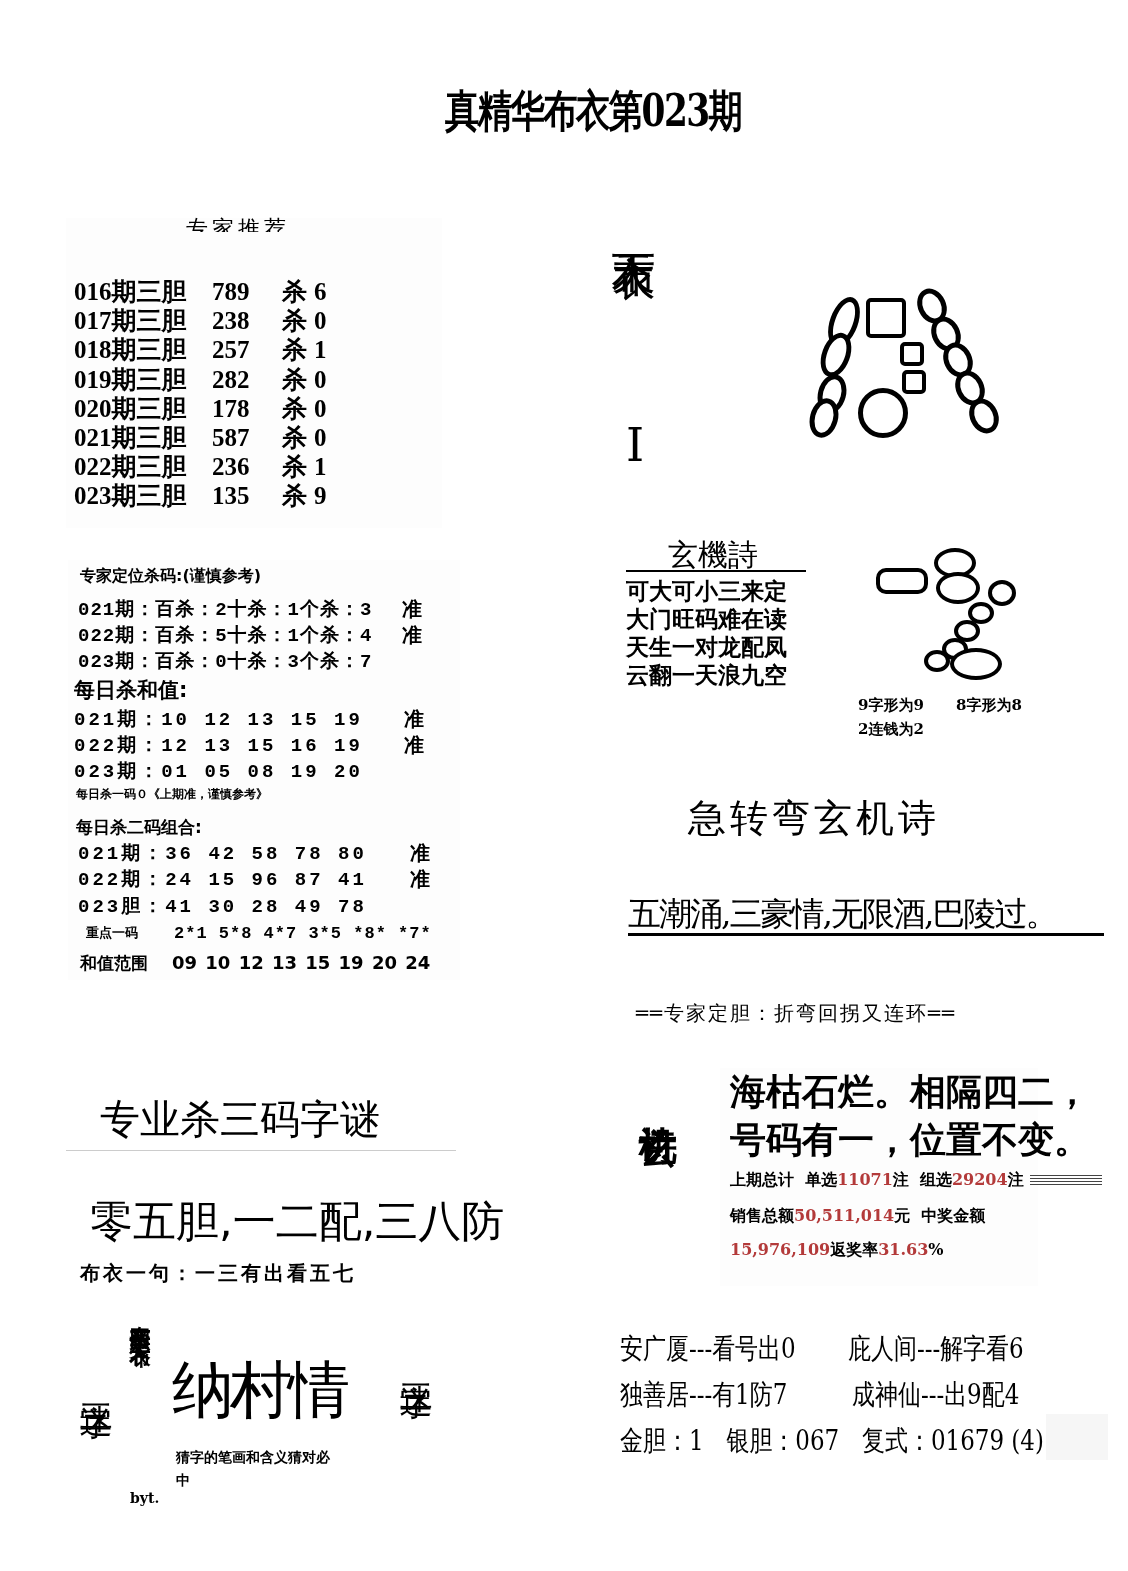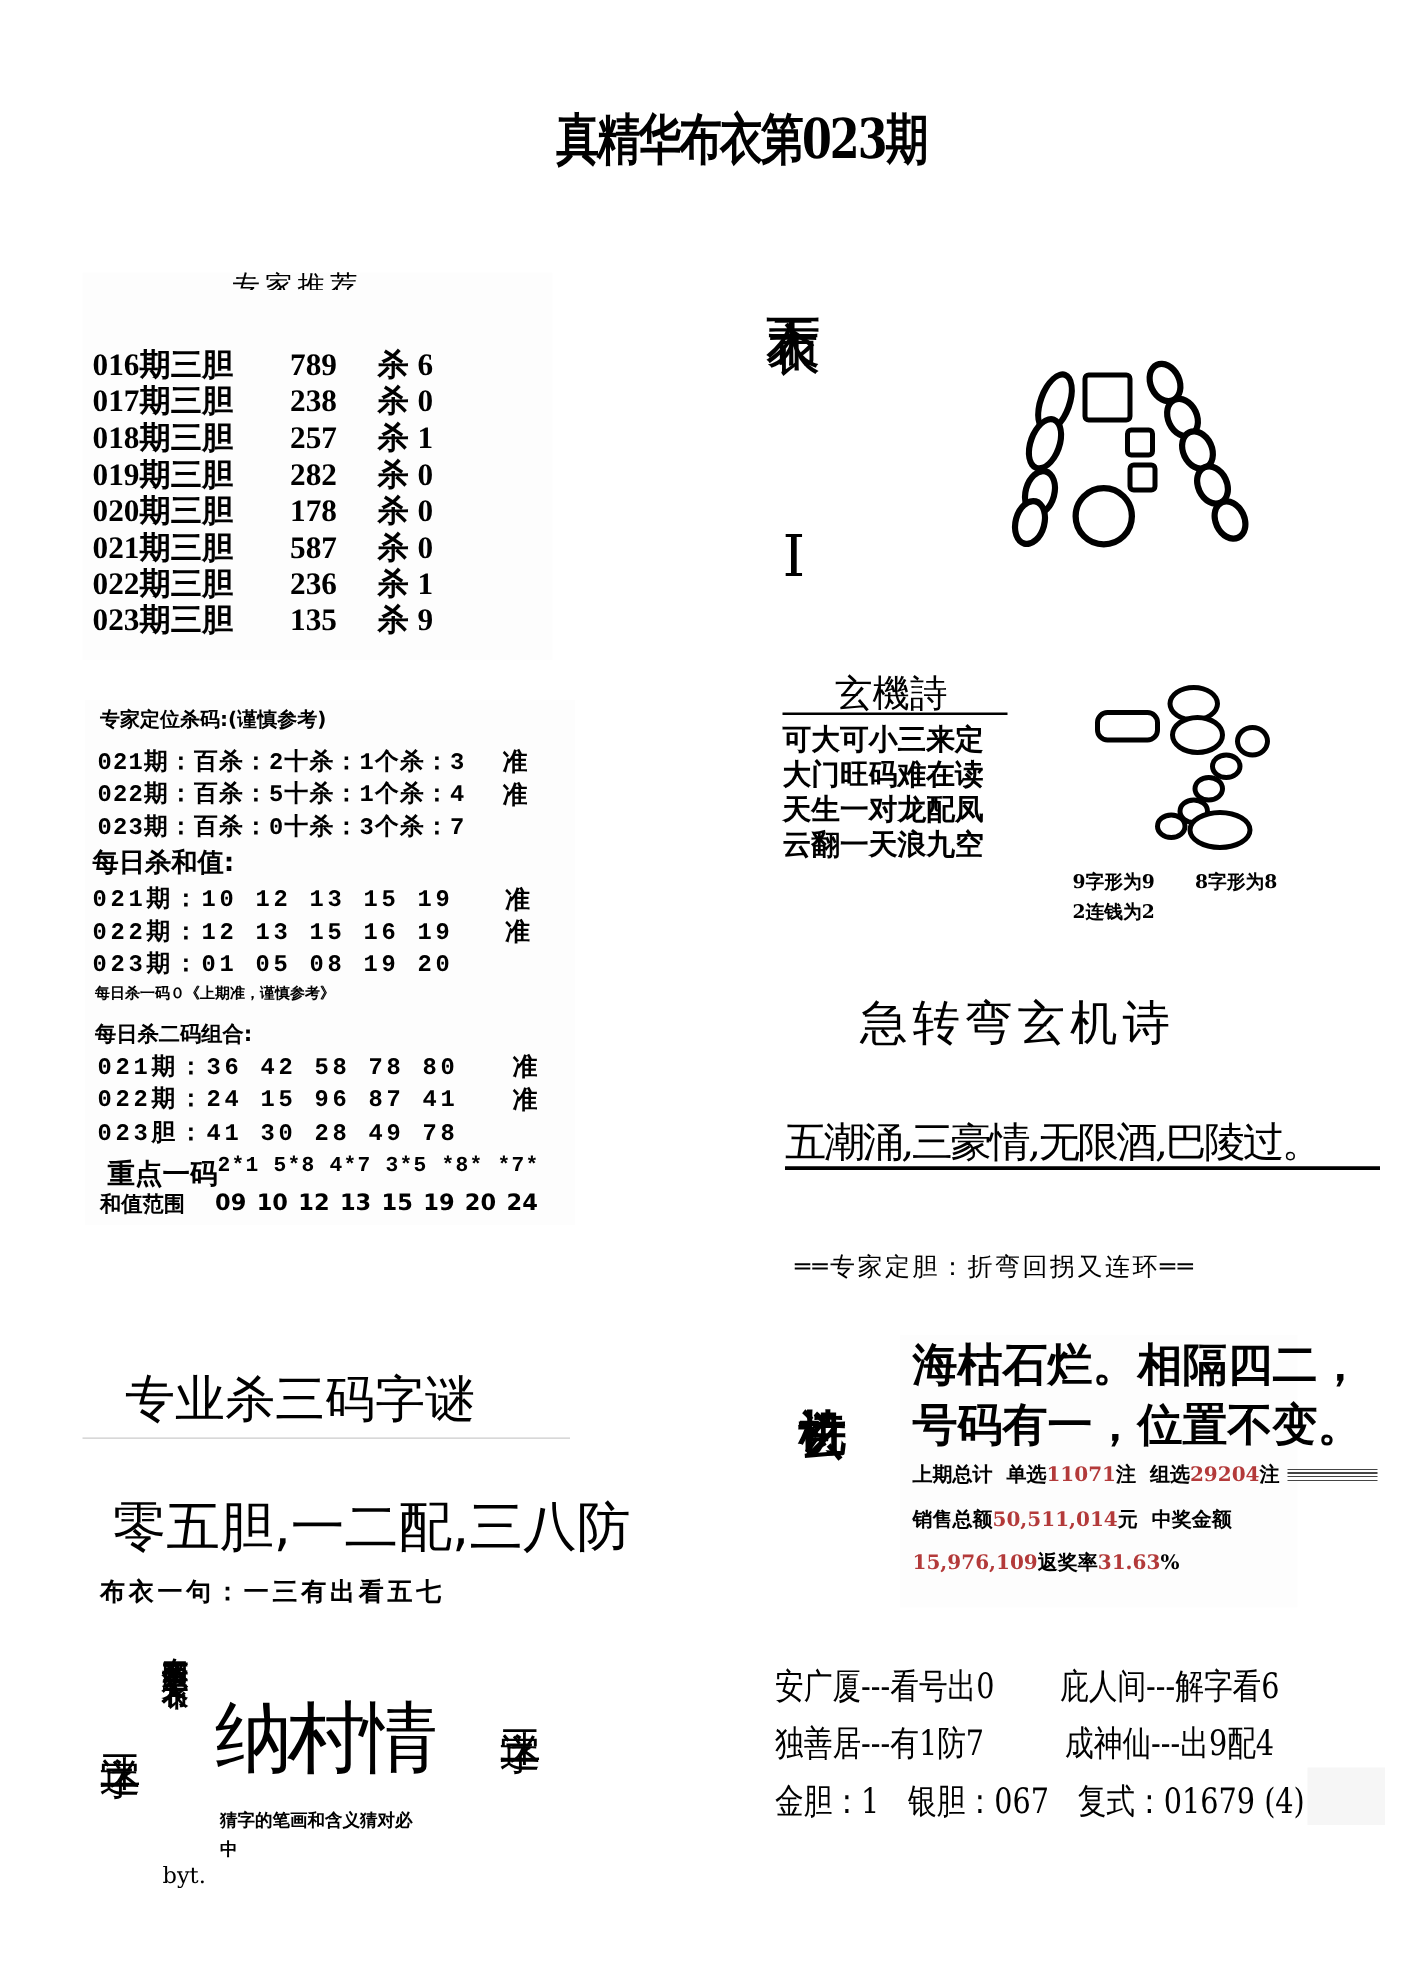--- a/index.html
+++ b/index.html
@@ -14,40 +14,40 @@
   
   #main-title { left:445px; top:82px; font-size:44px; font-weight:bold; letter-spacing:-2px;
                 transform:scaleX(0.78); transform-origin:left top; white-space:nowrap; }
 
   
   #rec-panel { left:66px; top:218px; width:376px; height:310px; }
   #rec-title { left:186px; top:214px; font-size:22px; letter-spacing:4px; height:18px; overflow:hidden; }
   .rec-row { position:absolute; left:74px; font-size:25px; font-weight:bold; white-space:nowrap;
              font-family:"Liberation Serif","DejaVu Serif",serif; }
   .rec-row .c1 { display:inline-block; width:138px; }
-  .rec-row .c2 { display:inline-block; width:70px;margin-left:20px; }
+  .rec-row .c2 { display:inline-block; width:70px; }
   .rec-row .c3 { display:inline-block; width:32px; }
 
   
   #pos-panel { left:68px; top:560px; width:392px; height:420px; }
   .line { position:absolute; white-space:nowrap; font-weight:bold; }
   .h-sub { font-size:19px; font-family:"DejaVu Sans","Liberation Sans",sans-serif; }
   .row19 { font-size:19px; font-family:"Liberation Mono","DejaVu Sans Mono",monospace; letter-spacing:1px; }
   .zhun { position:absolute; font-size:20px; font-weight:bold; }
 
   
   #riddle-title { left:100px; top:1092px; font-size:40px; }
   #riddle-main { left:90px; top:1193px; font-size:43px; }
   #riddle-sub { left:80px; top:1260px; font-size:20px; font-weight:bold; letter-spacing:3px; }
 
   
   .vert { position:absolute; writing-mode:vertical-rl; text-orientation:upright; line-height:1; }
   #puzzle-left { left:80px; top:1378px; font-size:33px; }
   #puzzle-site { left:130px; top:1330px; font-size:21px; font-weight:bold; letter-spacing:-3px; }
-  #puzzle-site-latin { left:130px; top:1490px; font-size:18px; font-weight:normal; }
+  #puzzle-site-latin { left:130px; top:1490px; font-size:14px; font-weight:bold; }
   #puzzle-word { left:172px; top:1348px; font-size:62px; letter-spacing:-4px; }
   #puzzle-hint { left:176px; top:1446px; font-size:14px; font-weight:bold; width:160px; line-height:1.65; }
   #puzzle-right { left:400px; top:1358px; font-size:33px; }
 
   
   #buyi-vertical { left:612px; top:220px; font-size:44px; }
   #buyi-vertical-I { left:626px; top:418px; font-size:46px; }
 
   
   #xj-title { left:668px; top:535px; font-size:30px; }
@@ -112,21 +112,21 @@
 <div class="line row19" style="left:74px;top:758px;letter-spacing:3px">023期：01 05 08 19 20</div>
 
 <div class="line h-sub" style="left:76px;top:786px;font-size:12px">每日杀一码０《上期准，谨慎参考》</div>
 <div class="line h-sub" style="left:76px;top:816px;font-size:17px">每日杀二码组合:</div>
 <div class="line row19" style="left:78px;top:840px;letter-spacing:3px">021期：36 42 58 78 80</div>
 <div class="zhun" style="left:410px;top:840px">准</div>
 <div class="line row19" style="left:78px;top:866px;letter-spacing:3px">022期：24 15 96 87 41</div>
 <div class="zhun" style="left:410px;top:866px">准</div>
 <div class="line row19" style="left:78px;top:893px;letter-spacing:3px">023胆：41 30 28 49 78</div>
 
-<div class="line h-sub" style="left:86px;top:924px;font-size:22px">重点一码</div>
+<div class="line h-sub" style="left:86px;top:924px;font-size:13px">重点一码</div>
 <div class="line row19" style="left:174px;top:924px;font-size:17px">2*1 5*8 4*7 3*5 *8* *7*</div>
 <div class="line h-sub" style="left:80px;top:952px;font-size:17px">和值范围</div>
 <div class="line sans" style="left:172px;top:952px;font-size:18px;font-weight:bold;word-spacing:2px">09 10 12 13 15 19 20 24</div>
 
 <div id="riddle-title" class="abs serif">专业杀三码字谜</div>
 <div class="abs" style="left:66px;top:1150px;width:390px;height:1px;background:#ccc"></div>
 <div id="riddle-main" class="abs sans">零五胆,一二配,三八防</div>
 <div id="riddle-sub" class="abs serif">布衣一句：一三有出看五七</div>
 
 <div id="puzzle-left" class="vert serif">三字迷</div>

